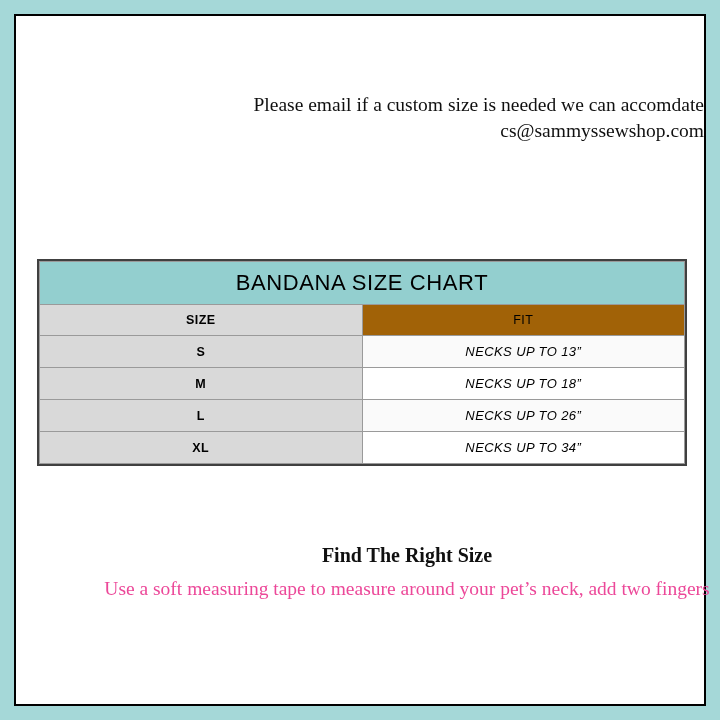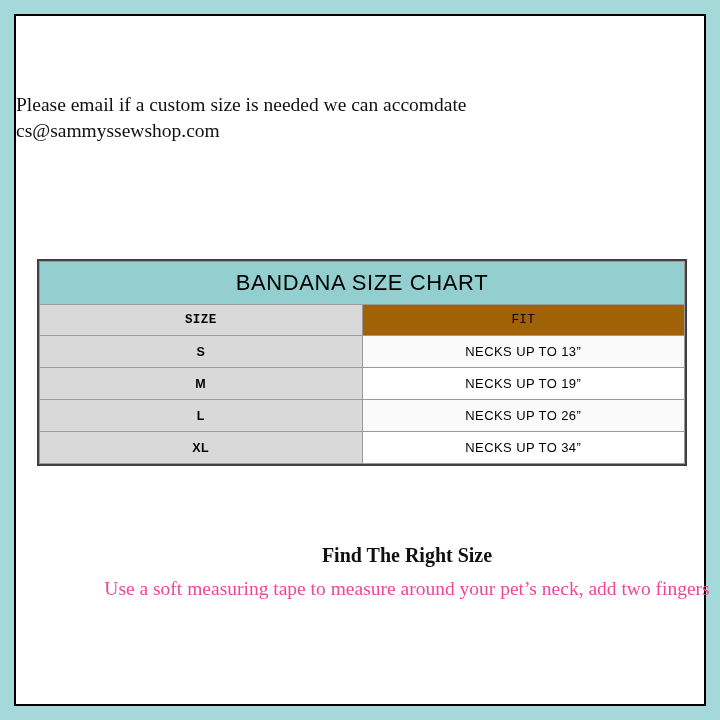--- a/index.html
+++ b/index.html
@@ -21,21 +21,21 @@
     height: 692px;
     background: #ffffff;
     border: 2px solid #000000;
     box-sizing: border-box;
   }
   .note {
     position: absolute;
     left: 0;
     top: 76px;
     width: 100%;
-    text-align: left;
+    text-align: right;
     font-size: 19.5px;
     line-height: 26px;
     color: #101010;
     font-family: "Liberation Serif", serif;
   }
   .note div {
     white-space: nowrap;
   }
   .chart {
     position: absolute;
@@ -69,21 +69,21 @@
   }
   .col-size {
     width: 50%;
   }
   .col-fit {
     width: 50%;
   }
   .hdr-cell {
     background: #d9d9d9;
     text-align: center;
-    font-family: Liberation Mono, monospace;
+    font-family: Liberation Sans, sans-serif;
     font-size: 12.5px;
     font-weight: 700;
     letter-spacing: 0.4px;
     height: 30px;
     color: #000000;
   }
   .hdr-cell.fit {
     background: #a16207;
     font-weight: 400;
   }
@@ -98,20 +98,21 @@
     color: #000000;
   }
   .fit-cell {
     text-align: center;
     font-family: "Liberation Sans", sans-serif;
     font-size: 13px;
     letter-spacing: 0.4px;
     height: 31px;
     color: #000000;
     background: #ffffff;
+    font-style: italic;
   }
   .fit-cell.alt {
     background: #fafafa;
   }
   .footer {
     position: absolute;
     left: 0;
     top: 528px;
     width: 100%;
     text-align: center;
@@ -157,21 +158,21 @@
         <tr>
           <td class="hdr-cell">SIZE</td>
           <td class="hdr-cell fit">FIT</td>
         </tr>
         <tr>
           <td class="size-cell">S</td>
           <td class="fit-cell alt">NECKS UP TO 13”</td>
         </tr>
         <tr>
           <td class="size-cell">M</td>
-          <td class="fit-cell">NECKS UP TO 19”</td>
+          <td class="fit-cell">NECKS UP TO 18”</td>
         </tr>
         <tr>
           <td class="size-cell">L</td>
           <td class="fit-cell alt">NECKS UP TO 26”</td>
         </tr>
         <tr>
           <td class="size-cell">XL</td>
           <td class="fit-cell">NECKS UP TO 34”</td>
         </tr>
       </tbody>

